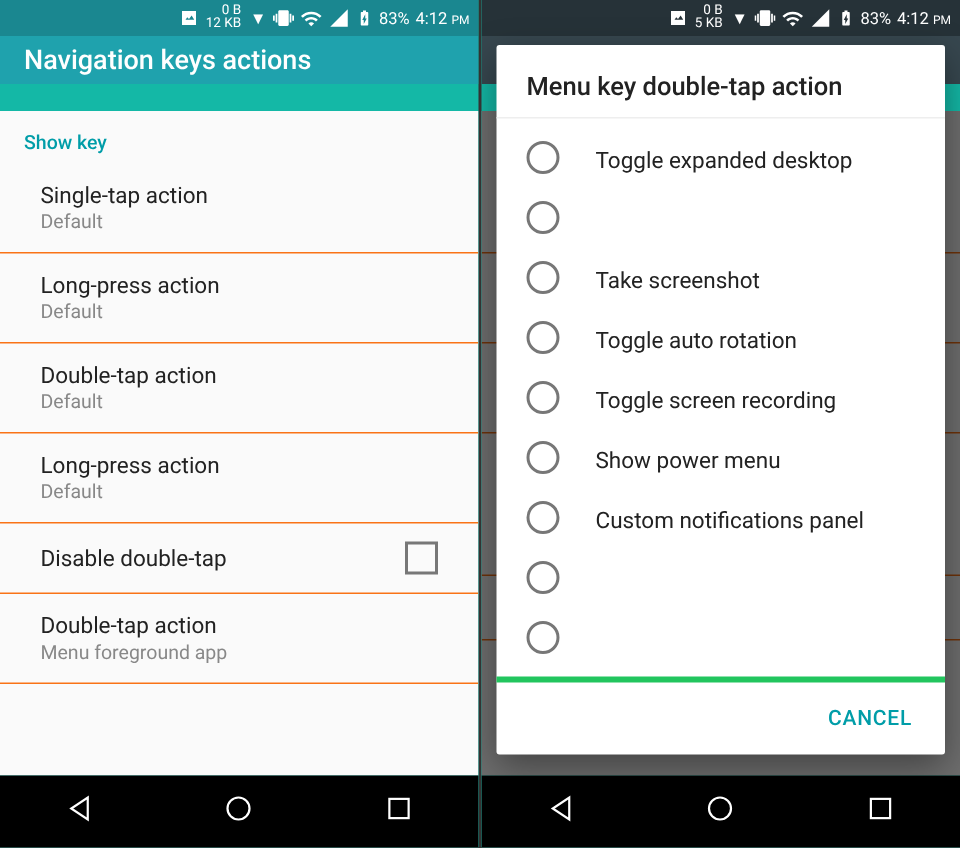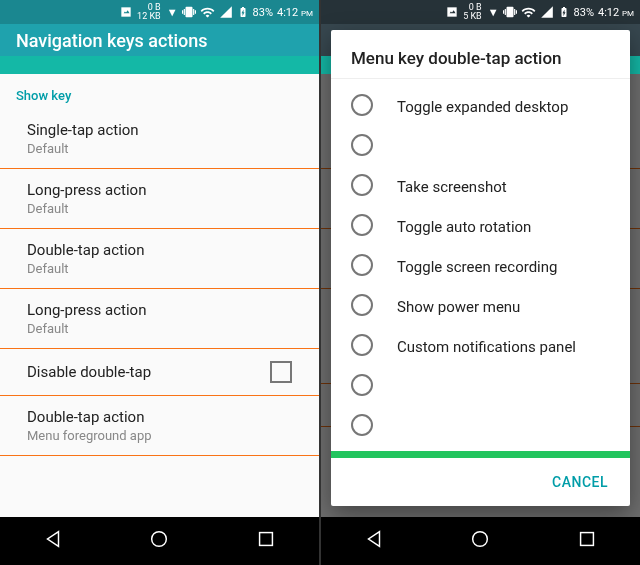--- a/index.html
+++ b/index.html
@@ -21,21 +21,21 @@
 .navbar{position:absolute;bottom:0;left:0;right:0;height:48px;background:#000;display:flex;align-items:center;justify-content:space-around}
 .navbtn svg{width:22px;height:22px}
 .overlay{position:absolute;top:74px;bottom:48px;left:0;right:0;background:rgba(0,0,0,0.45)}
 .dimmed{filter:brightness(0.8)}
 .dialog{position:absolute;top:30px;left:10px;right:10px;background:#fff;border-radius:2px;box-shadow:0 8px 24px rgba(0,0,0,0.4);display:flex;flex-direction:column;max-height:510px}
 .dlg-title{font-size:17px;font-weight:500;color:#222;padding:18px 20px 10px;border-bottom:1px solid #eee}
 .dlg-body{flex:1;overflow:auto;padding:6px 0}
 .opt{display:flex;align-items:flex-end;padding:9px 20px}
 .radio{width:18px;height:18px;border:2px solid #777;border-radius:50%;margin-right:24px;flex-shrink:0}
 .opt-label{font-size:15px;color:#222}
-.dlg-actions{display:flex;justify-content:flex-end;padding:8px 12px;border-top:7px solid #22c55e}
+.dlg-actions{display:flex;justify-content:flex-end;padding:8px 12px;border-top:4px solid #22c55e}
 .dlg-btn{color:#009da8;font-size:14px;font-weight:500;padding:8px 10px;letter-spacing:0.5px}
 </style>
 </head>
 <body>
 
 <div class="stage">
 
 <div class="phone">
   <div class="statusbar">
     <span class="sb-icon">

